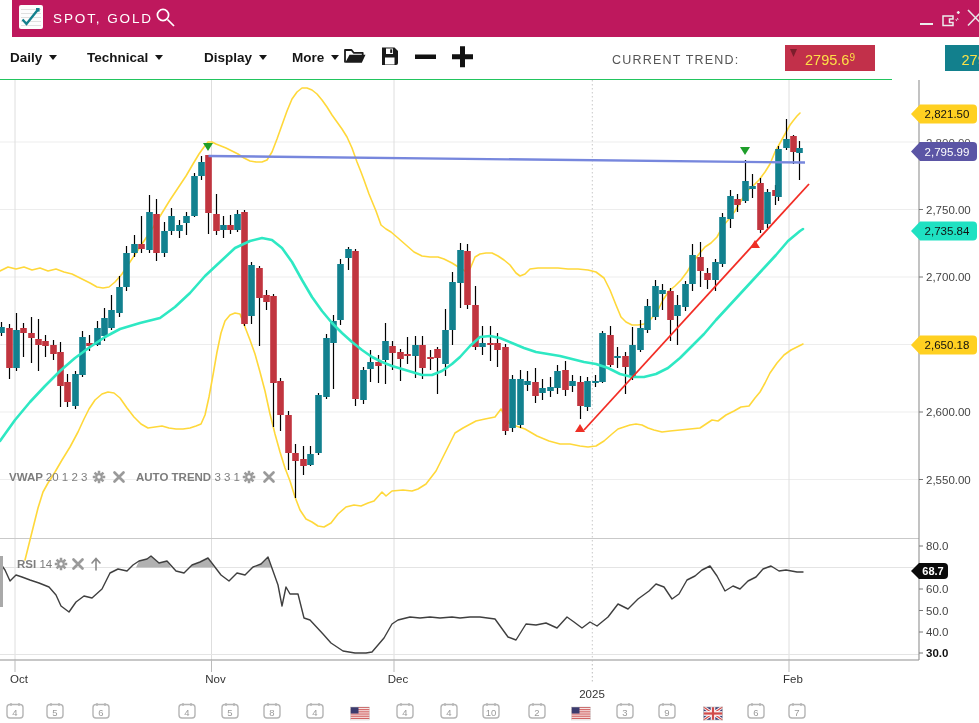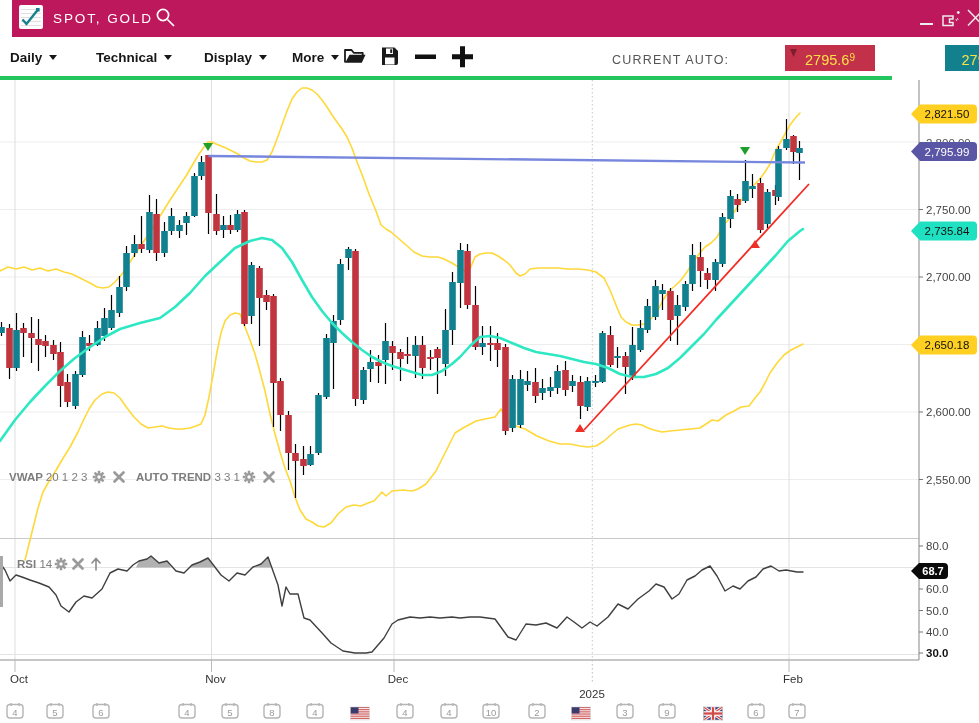--- a/index.html
+++ b/index.html
@@ -1,17 +1,17 @@
 <!DOCTYPE html>
 <html><head><meta charset="utf-8">
 <style>
 *{margin:0;padding:0;box-sizing:border-box}
 html,body{width:979px;height:723px;font-family:"Liberation Sans",sans-serif;background:#fff;overflow:hidden}
 .titlebar{position:absolute;left:12px;top:0;width:979px;height:37px;background:#be185d;color:#fff}
-.toolbar{position:absolute;left:0;top:37px;width:892px;height:43px;background:#fff;border-bottom:4px solid #22c55e}
+.toolbar{position:absolute;left:0;top:37px;width:892px;height:43px;background:#fff;border-bottom:1px solid #22c55e}
 .tb-item{position:absolute;top:13px;font-size:13.5px;font-weight:bold;color:#161616}
 .caret{display:inline-block;width:0;height:0;border-left:4.5px solid transparent;border-right:4.5px solid transparent;border-top:5px solid #161616;margin-left:7px;vertical-align:2px}
 .cp{position:absolute;top:16px;left:612px;font-size:12.5px;letter-spacing:1.2px;color:#555}
 .pricebox{position:absolute;top:8px;height:26px;color:#fde047;font-size:14.5px;text-align:center;line-height:26px}
 </style></head>
 <body>
 <div class="titlebar">
   <svg width="979" height="37" style="position:absolute;left:0;top:0">
     <rect x="7" y="5" width="24" height="24" rx="2" fill="#fdfdfd"></rect>
     <g stroke="#e0e0e0" stroke-width="1">
@@ -28,34 +28,34 @@
     <line x1="155.5" y1="19.5" x2="162" y2="26" stroke="#fff" stroke-width="1.7"></line>
     <line x1="908" y1="24" x2="921" y2="24" stroke="#ececec" stroke-width="2"></line>
     <path d="M941,19 V16 H931 V25.5 H941 V22.5 H937.5 V19 Z" fill="none" stroke="#ececec" stroke-width="1.5" stroke-linejoin="miter"></path>
     <path d="M943,19.5 h4 l-2,-1.8 v3.6 z" fill="#ececec"></path>
     <path d="M944.8,12.5 h3 M946.3,11 v3" stroke="#ececec" stroke-width="1.3"></path>
     <path d="M956,10 L971,25.5 M971,10 L956,25.5" stroke="#e6e6e6" stroke-width="1.6"></path>
   </svg>
 </div>
 <div class="toolbar">
   <span class="tb-item" style="left:10px">Daily<span class="caret"></span></span>
-  <span class="tb-item" style="left:96px">Technical<span class="caret"></span></span>
+  <span class="tb-item" style="left:87px">Technical<span class="caret"></span></span>
   <span class="tb-item" style="left:204px">Display<span class="caret"></span></span>
   <span class="tb-item" style="left:292px">More<span class="caret"></span></span>
   <svg width="500" height="43" style="position:absolute;left:340px;top:0">
     <path d="M5,25.5 V13 h6.5 l2.2,2.8 h9 v3" fill="none" stroke="#1a1a1a" stroke-width="1.8" stroke-linejoin="round"></path>
     <path d="M5.2,25.8 L9.5,17.8 H25.5 L21.8,25.8 Z" fill="#1a1a1a"></path>
     <path d="M42,10.5 h12.5 l3.5,3.5 v12 a2,2 0 0 1 -2,2 h-14 z" fill="#1a1a1a"></path>
     <rect x="46" y="11.5" width="7" height="5.5" fill="#fff"></rect>
     <rect x="50.2" y="12.3" width="2" height="3.6" fill="#1a1a1a"></rect>
     <rect x="45" y="20.5" width="9.5" height="7" fill="#fff"></rect>
     <rect x="75" y="17.5" width="21" height="4.5" fill="#111"></rect>
     <path d="M112,19.8 h21 M122.5,9.2 v21" stroke="#111" stroke-width="5"></path>
   </svg>
-  <span class="cp">CURRENT AUTO:</span>
+  <span class="cp">CURRENT TREND:</span>
   <div class="pricebox" style="left:785px;width:90px;background:#c2304a">
     <svg width="10" height="11" style="position:absolute;left:4px;top:3px">
         <path d="M1,1 h7 l-3.5,8 z" fill="#7c1e2c"></path>
       </svg>
     2795.6<span style="font-size:10px;vertical-align:3.5px">9</span></div>
   <div class="pricebox" style="left:945px;width:83px;background:#12808d">
     2796.2<span style="font-size:10px;vertical-align:3.5px">9</span>
     <svg width="11" height="12" style="position:absolute;right:1px;top:2px">
         <path d="M1,10 h8 l-4,-9 z" fill="#0a525c"></path>
       </svg></div>

